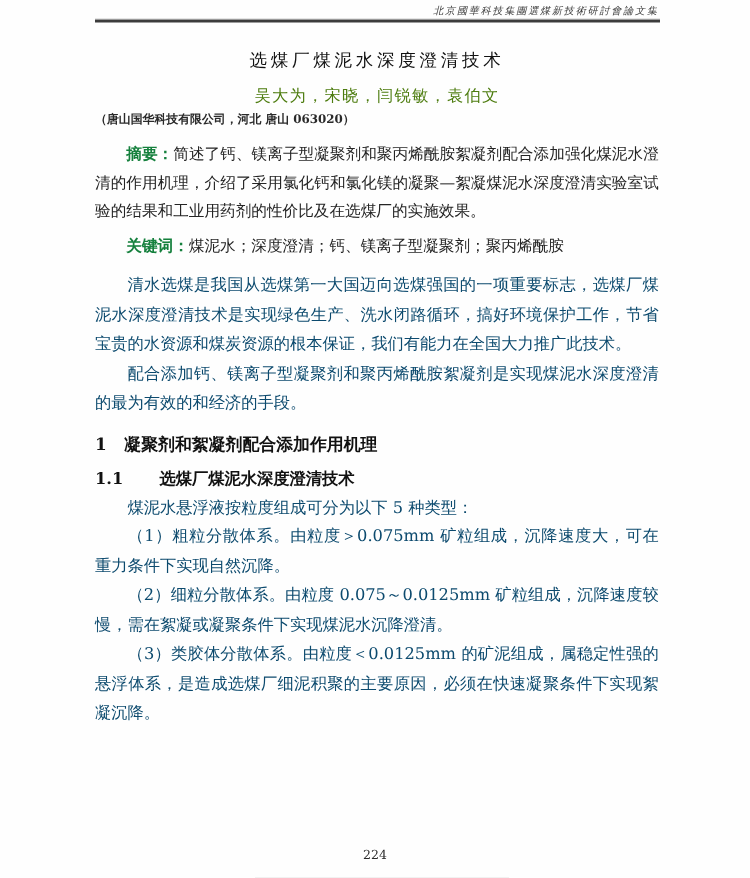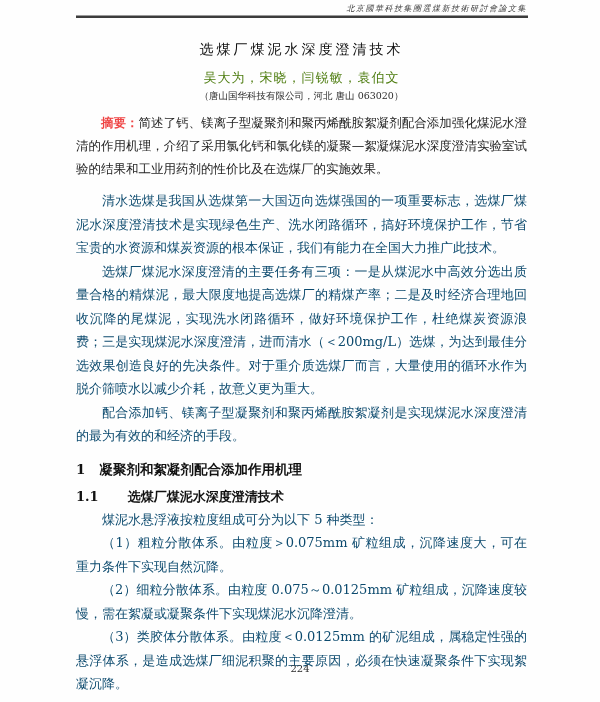--- a/index.html
+++ b/index.html
@@ -52,35 +52,35 @@
   .authors {
     margin-top: 7px;
     text-align: center;
     font-size: 13px;
     line-height: 16px;
     letter-spacing: 1px;
     color: #4d7c0f;
   }
   .affiliation {
     margin-top: 4px;
-    text-align: center;
     font-size: 9.5px;
     line-height: 12px;
     color: #2a2a2a;
+    font-weight: bold;
   }
   
   .abstract {
     margin-top: 9px;
     font-size: 12.5px;
     line-height: 23px;
     text-align: justify;
     text-indent: 2em;
     color: #242424;
   }
-  .abstract .lbl, .keywords .lbl { font-weight: bold; color: #ef4444; }
+  .abstract .lbl, .keywords .lbl { font-weight: bold; color: #15803d; }
   .keywords {
     margin-top: 5px;
     font-size: 12.5px;
     line-height: 23px;
     text-indent: 2em;
     color: #242424;
   }
   
   .para {
     font-size: 13px;
@@ -104,21 +104,21 @@
     line-height: 22px;
     font-weight: bold;
     color: #111;
   }
   .sec-h2 .num { padding-right: 29px; }
   
   .page-number {
     position: absolute;
     left: 0;
     right: 0;
-    bottom: 28px;
+    bottom: 12px;
     text-align: center;
     font-size: 10px;
     color: #2a2a2a;
   }
 </style>
 </head>
 <body>
 
 <div class="page">
   <div class="content">
@@ -129,23 +129,23 @@
     </div>
 
     <h1 class="paper-title">选煤厂煤泥水深度澄清技术</h1>
 
     <div class="authors">吴大为，宋晓，闫锐敏，袁伯文</div>
 
     <div class="affiliation">（唐山国华科技有限公司，河北 唐山 063020）</div>
 
     <p class="abstract"><span class="lbl">摘要：</span><span>简述了钙、镁离子型凝聚剂和聚丙烯酰胺絮凝剂配合添加强化煤泥水澄清的作用机理，介绍了采用氯化钙和氯化镁的凝聚—絮凝煤泥水深度澄清实验室试验的结果和工业用药剂的性价比及在选煤厂的实施效果。</span></p>
 
+    <p class="keywords"><span class="lbl">关键词：</span><span>煤泥水；深度澄清；钙、镁离子型凝聚剂；聚丙烯酰胺</span></p>
 
     <p class="para first">清水选煤是我国从选煤第一大国迈向选煤强国的一项重要标志，选煤厂煤泥水深度澄清技术是实现绿色生产、洗水闭路循环，搞好环境保护工作，节省宝贵的水资源和煤炭资源的根本保证，我们有能力在全国大力推广此技术。</p>
-    <p class="para">选煤厂煤泥水深度澄清的主要任务有三项：一是从煤泥水中高效分选出质量合格的精煤泥，最大限度地提高选煤厂的精煤产率；二是及时经济合理地回收沉降的尾煤泥，实现洗水闭路循环，做好环境保护工作，杜绝煤炭资源浪费；三是实现煤泥水深度澄清，进而清水（＜200mg/L）选煤，为达到最佳分选效果创造良好的先决条件。对于重介质选煤厂而言，大量使用的循环水作为脱介筛喷水以减少介耗，故意义更为重大。</p>
     <p class="para">配合添加钙、镁离子型凝聚剂和聚丙烯酰胺絮凝剂是实现煤泥水深度澄清的最为有效的和经济的手段。</p>
 
     <h2 class="sec-h1"><span class="num">1</span><span>凝聚剂和絮凝剂配合添加作用机理</span></h2>
 
     <h3 class="sec-h2"><span class="num">1.1</span><span>选煤厂煤泥水深度澄清技术</span></h3>
 
     <p class="para">煤泥水悬浮液按粒度组成可分为以下 5 种类型：</p>
     <p class="para">（1）粗粒分散体系。由粒度＞0.075mm 矿粒组成，沉降速度大，可在重力条件下实现自然沉降。</p>
     <p class="para">（2）细粒分散体系。由粒度 0.075～0.0125mm 矿粒组成，沉降速度较慢，需在絮凝或凝聚条件下实现煤泥水沉降澄清。</p>
     <p class="para">（3）类胶体分散体系。由粒度＜0.0125mm 的矿泥组成，属稳定性强的悬浮体系，是造成选煤厂细泥积聚的主要原因，必须在快速凝聚条件下实现絮凝沉降。</p>

